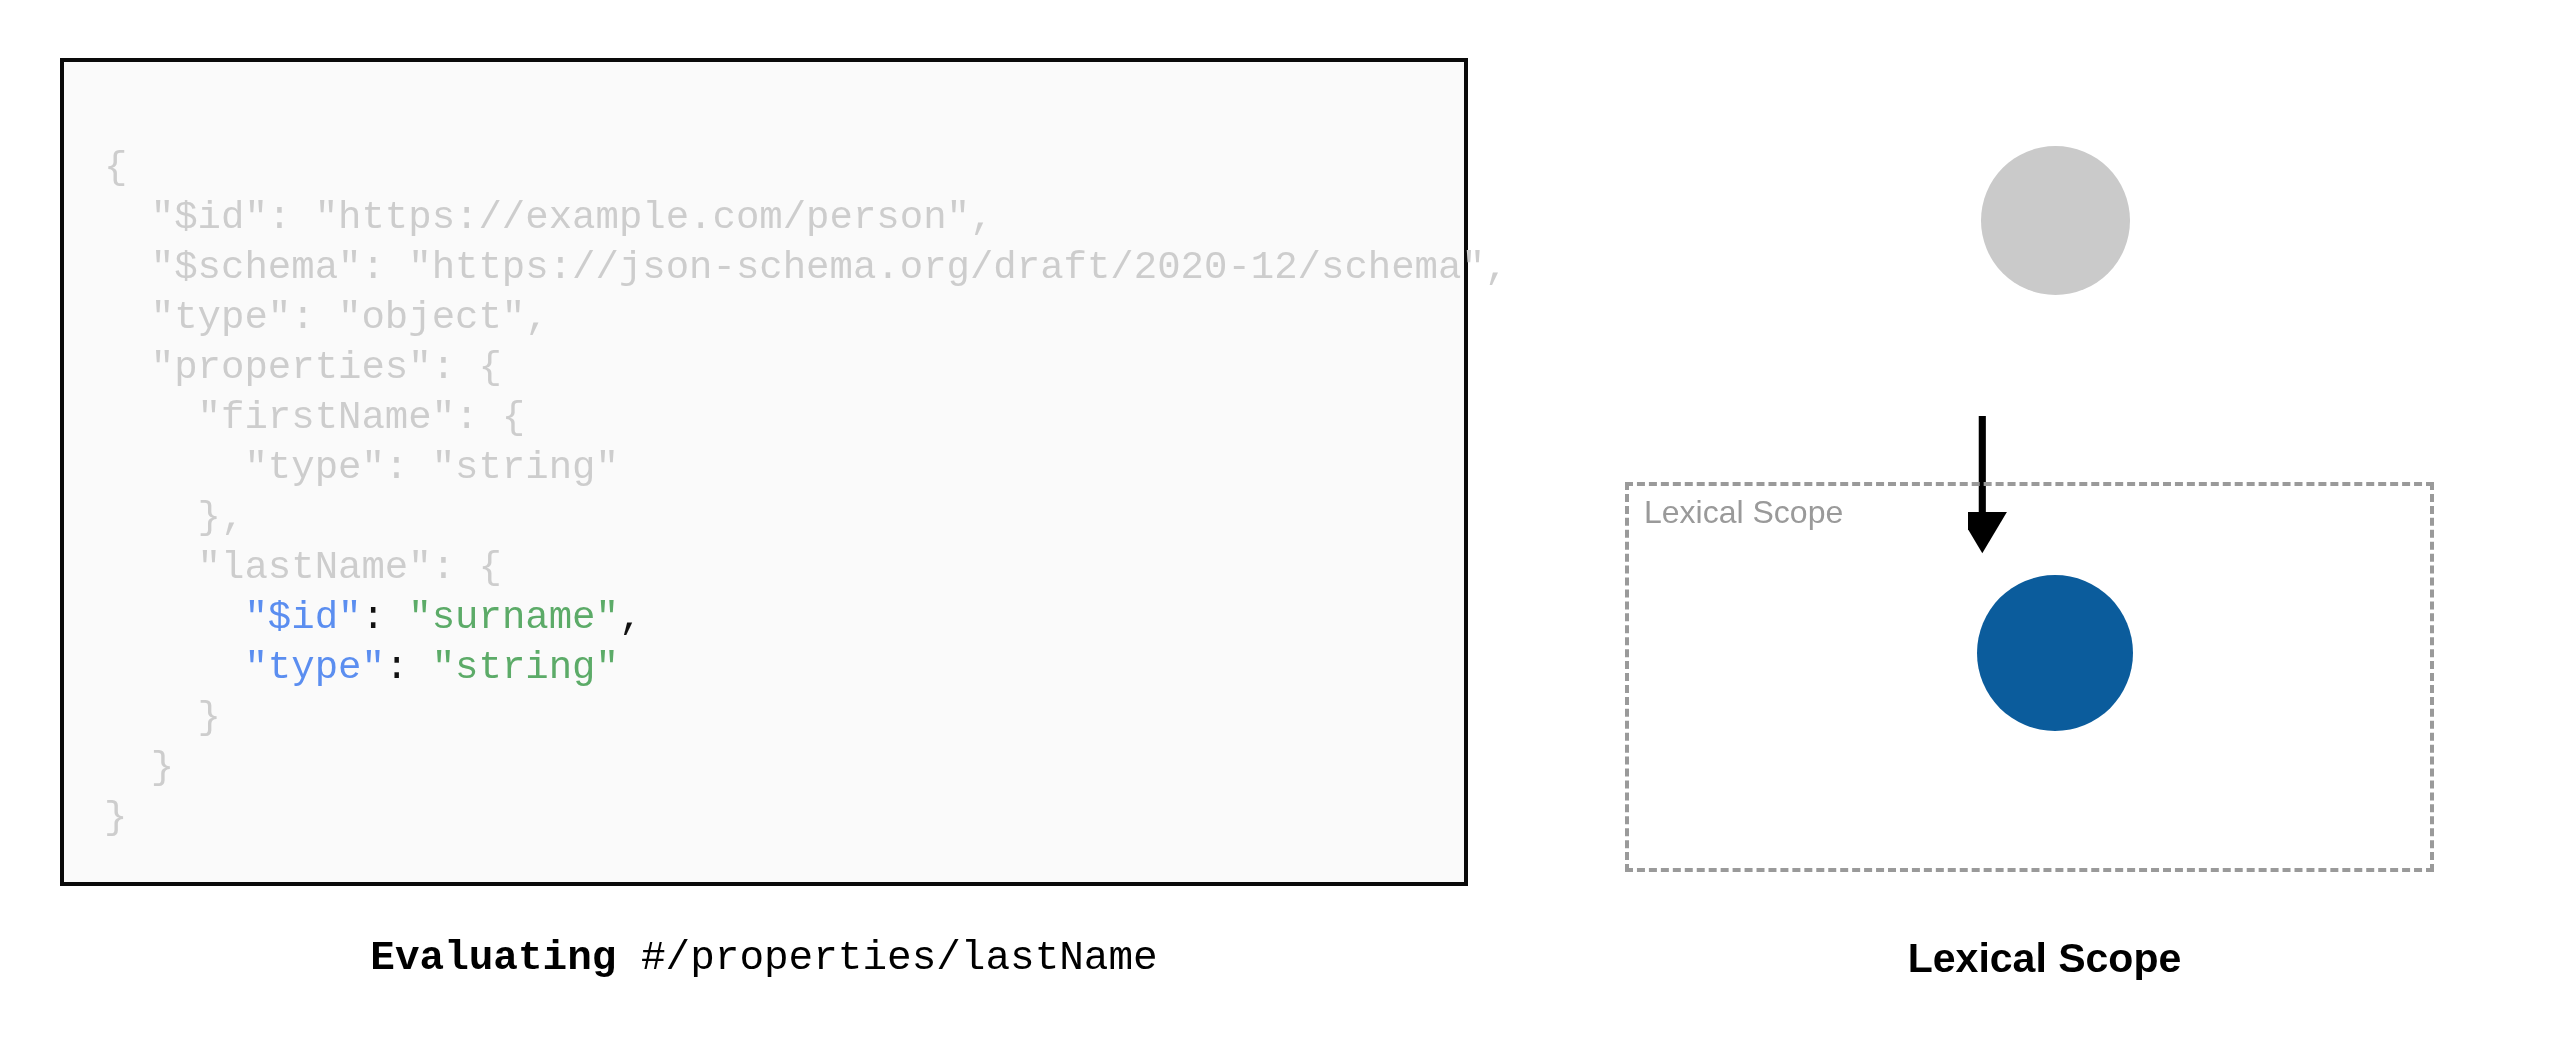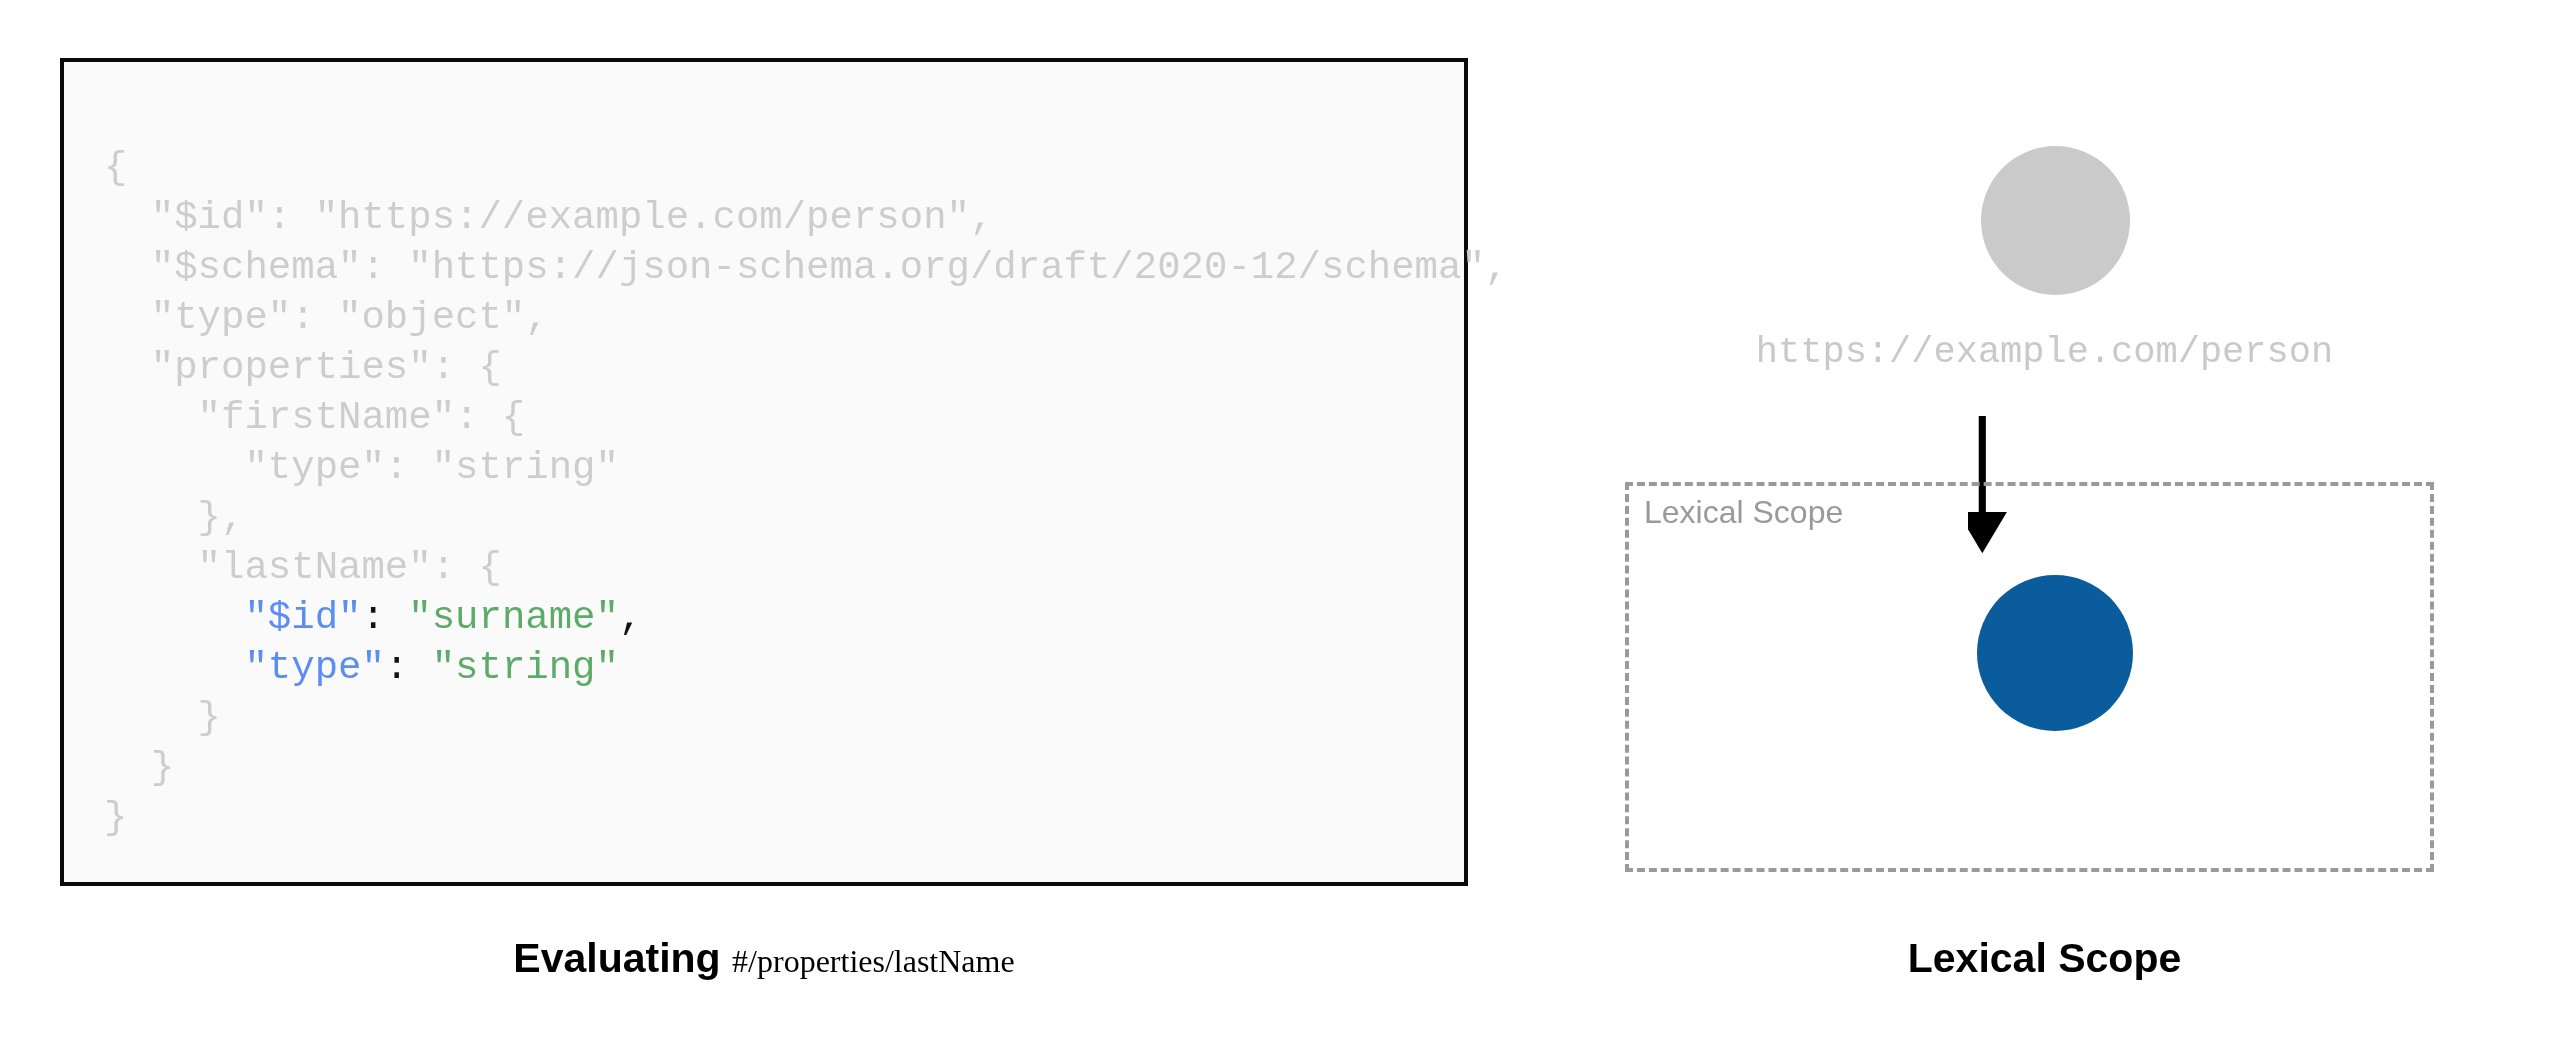--- a/index.html
+++ b/index.html
@@ -54,28 +54,28 @@
   #left-caption {
     position: absolute;
     left: 60px;
     top: 935px;
     width: 1408px;
     text-align: center;
     white-space: nowrap;
     color: #000000;
   }
   .cap-bold {
-    font-family: Liberation Sans, sans-serif;
+    font-family: Liberation Mono, monospace;
     font-weight: bold;
     font-size: 41px;
     text-align: right;
   }
   .cap-mono {
-    font-family: Liberation Serif, serif;
-    font-size: 32px;
+    font-family: Liberation Mono, monospace;
+    font-size: 41px;
     font-weight: normal;
   }
 
   
   #right-panel {
     position: absolute;
     left: 1513px;
     top: 0;
     width: 1063px;
     height: 1039px;
@@ -194,21 +194,20 @@
   <div id="left-caption">
     <span class="cap-bold">Evaluating</span><span class="cap-bold"> </span><span class="cap-mono">#/properties/lastName</span>
   </div>
 
 </div>
 
 <div id="right-panel">
 
   <div id="node-root-circle"></div>
 
-  <div id="node-root-label">https://example.com/person</div>
 
   <div id="arrow-wrap">
     <svg width="175" height="149" viewBox="0 0 270 230" xmlns="http://www.w3.org/2000/svg">
       <line x1="22" y1="0" x2="22" y2="168" stroke="#000000" stroke-width="11"></line>
       <polygon points="22,212 -16,148 60,148" fill="#000000" transform="translate(0,0)"></polygon>
     </svg>
   </div>
 
   <div id="lexical-scope-box"></div>
 

